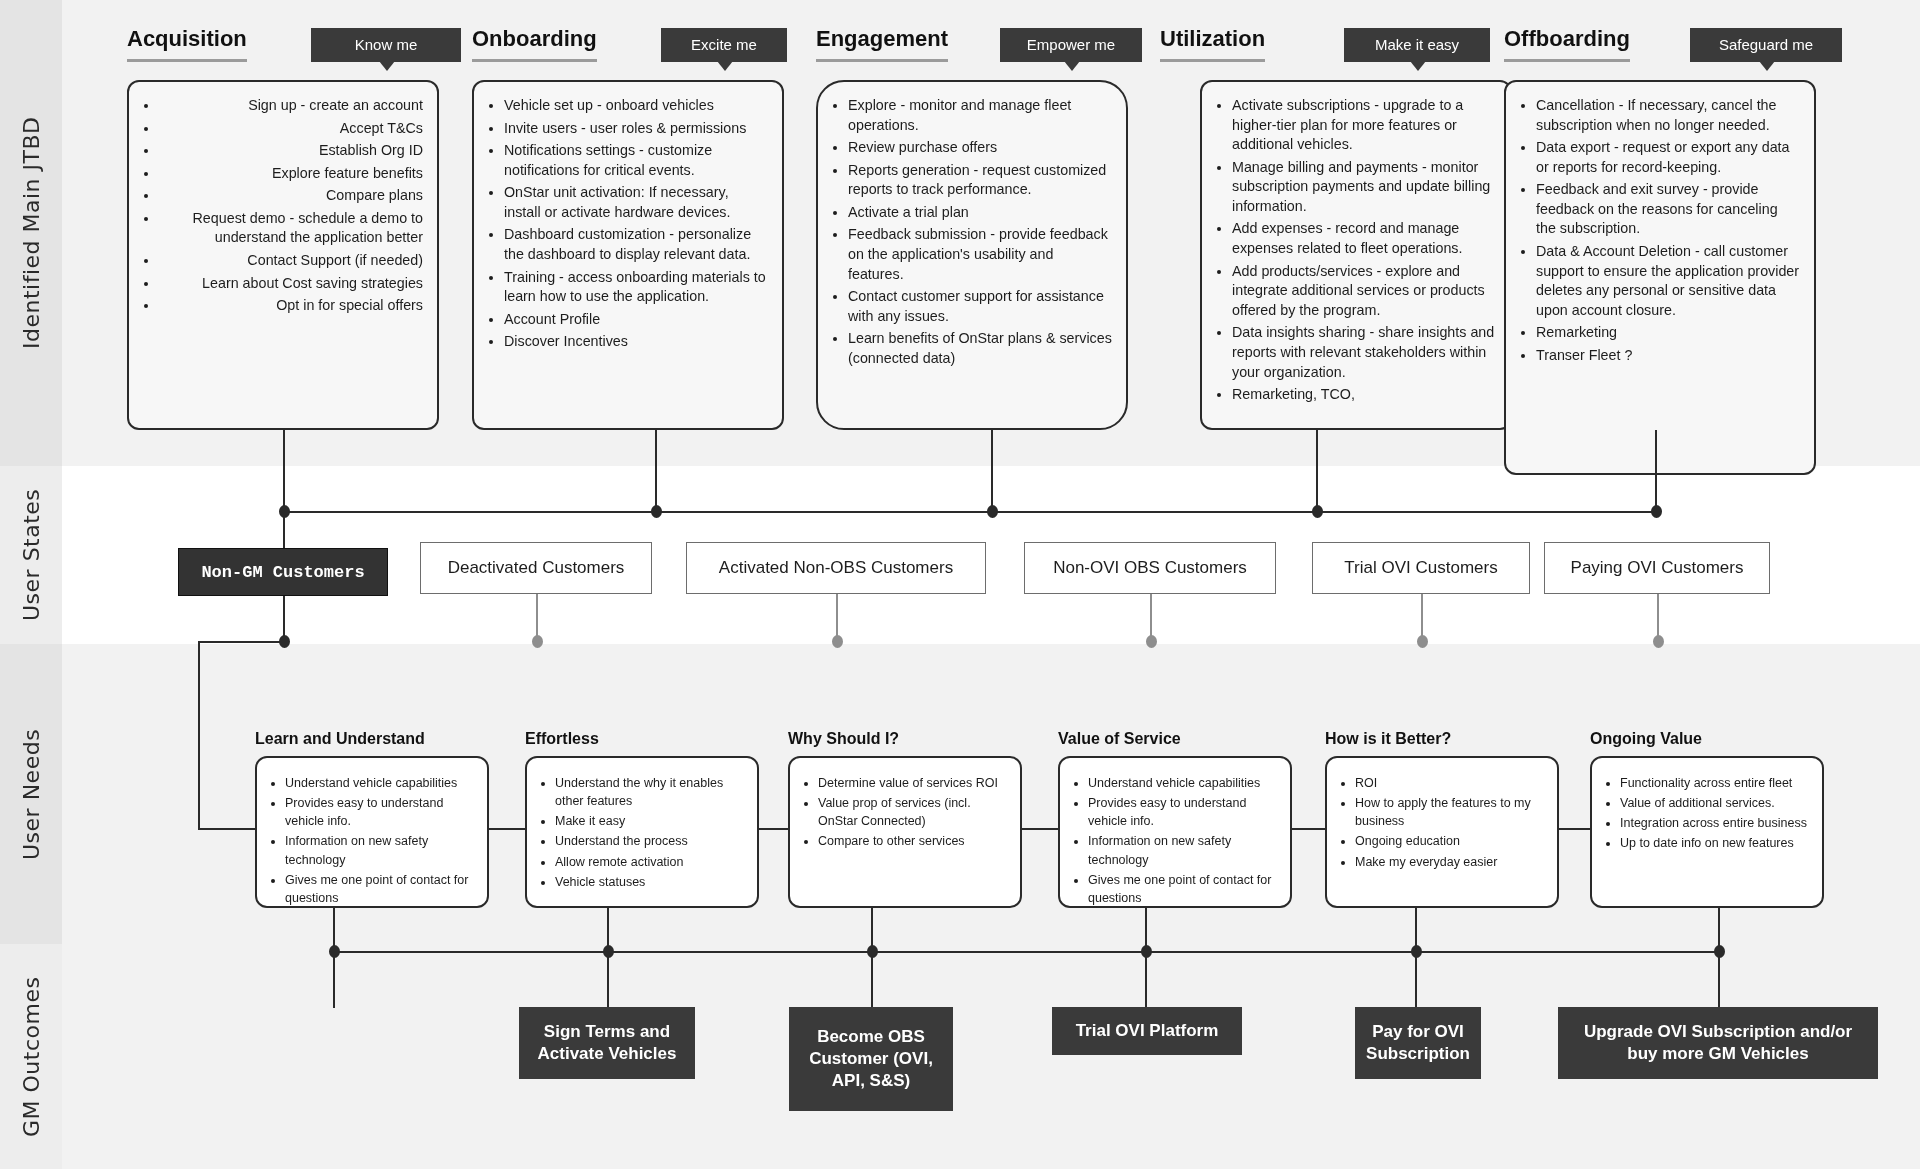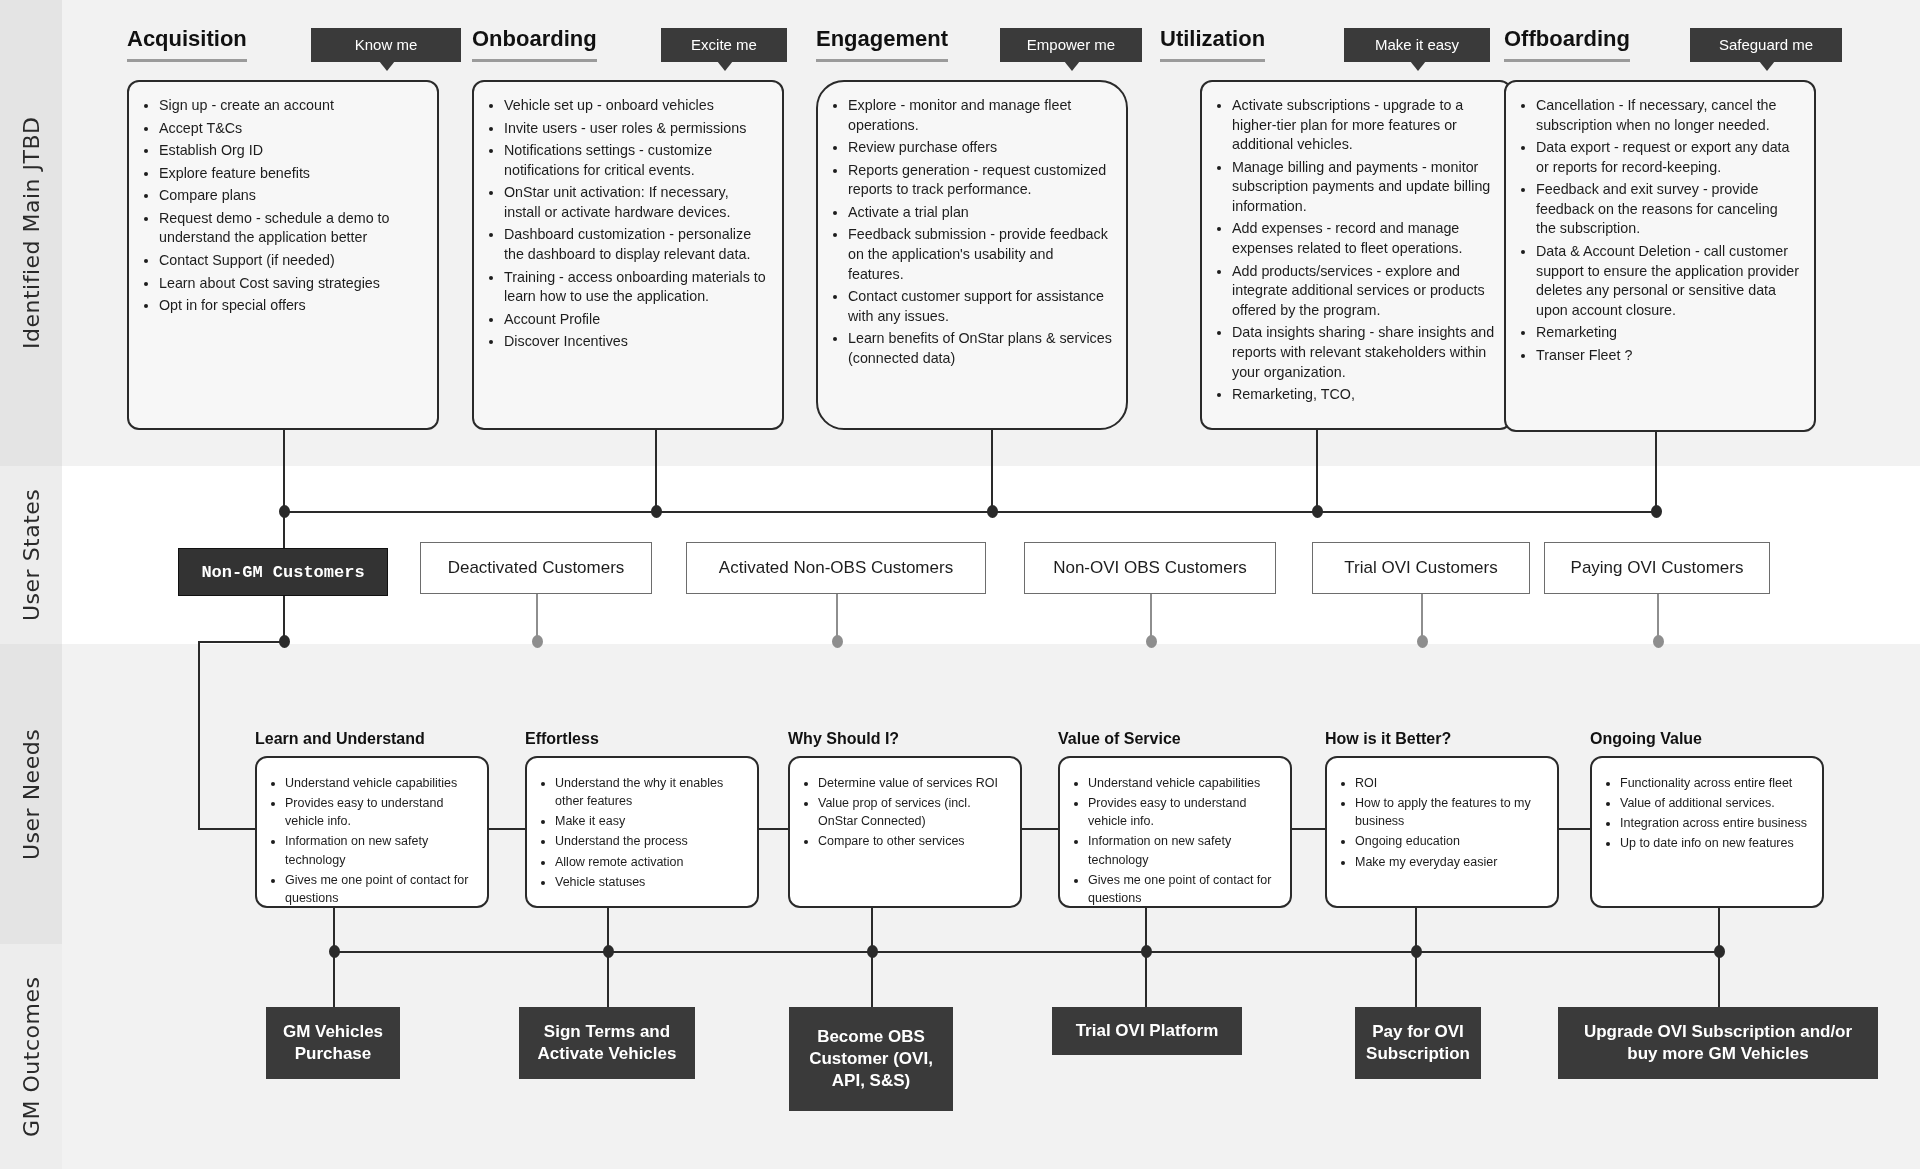--- a/index.html
+++ b/index.html
@@ -119,21 +119,21 @@
 
   <div class="stage-title" style="left:816px;top:26px;">Engagement</div>
   <div class="pill" style="left:1000px;top:28px;width:142px;">Empower me</div>
 
   <div class="stage-title" style="left:1160px;top:26px;">Utilization</div>
   <div class="pill" style="left:1344px;top:28px;width:146px;">Make it easy</div>
 
   <div class="stage-title" style="left:1504px;top:26px;">Offboarding</div>
   <div class="pill" style="left:1690px;top:28px;width:152px;">Safeguard me</div>
 
-  <div class="card" style="left:127px;top:80px;width:312px;height:350px;">
+  <div class="card" style="left:127px;top:80px;width:312px;height:350px;text-align:right;">
     <ul>
       <li>Sign up - create an account</li>
       <li>Accept T&amp;Cs</li>
       <li>Establish Org ID</li>
       <li>Explore feature benefits</li>
       <li>Compare plans</li>
       <li>Request demo - schedule a demo to understand the application better</li>
       <li>Contact Support (if needed)</li>
       <li>Learn about Cost saving strategies</li>
       <li>Opt in for special offers</li>
@@ -169,21 +169,21 @@
     <ul>
       <li>Activate subscriptions - upgrade to a higher-tier plan for more features or additional vehicles.</li>
       <li>Manage billing and payments - monitor subscription payments and update billing information.</li>
       <li>Add expenses - record and manage expenses related to fleet operations.</li>
       <li>Add products/services - explore and integrate additional services or products offered by the program.</li>
       <li>Data insights sharing - share insights and reports with relevant stakeholders within your organization.</li>
       <li>Remarketing, TCO,</li>
     </ul>
   </div>
 
-  <div class="card" style="left:1504px;top:80px;width:312px;height:352px;">
+  <div class="card" style="left:1504px;top:80px;width:312px;height:395px;">
     <ul>
       <li>Cancellation - If necessary, cancel the subscription when no longer needed.</li>
       <li>Data export - request or export any data or reports for record-keeping.</li>
       <li>Feedback and exit survey - provide feedback on the reasons for canceling the subscription.</li>
       <li>Data &amp; Account Deletion - call customer support to ensure the application provider deletes any personal or sensitive data upon account closure.</li>
       <li>Remarketing</li>
       <li>Transer Fleet ?</li>
     </ul>
   </div>
 
@@ -310,20 +310,19 @@
   <div class="dot" style="left:1415px;top:951px;"></div>
   <div class="dot" style="left:1718px;top:951px;"></div>
 
   <div class="vline" style="left:333px;top:951px;height:57px;"></div>
   <div class="vline" style="left:607px;top:951px;height:57px;"></div>
   <div class="vline" style="left:871px;top:951px;height:57px;"></div>
   <div class="vline" style="left:1145px;top:951px;height:57px;"></div>
   <div class="vline" style="left:1415px;top:951px;height:57px;"></div>
   <div class="vline" style="left:1718px;top:951px;height:57px;"></div>
 
-  <div class="out-box" style="left:266px;top:1007px;width:134px;height:72px;">GM Vehicles Purchase</div>
   <div class="out-box" style="left:519px;top:1007px;width:176px;height:72px;">Sign Terms and Activate Vehicles</div>
   <div class="out-box" style="left:789px;top:1007px;width:164px;height:104px;">Become OBS Customer (OVI, API, S&amp;S)</div>
   <div class="out-box" style="left:1355px;top:1007px;width:126px;height:72px;">Pay for OVI Subscription</div>
   <div class="out-box" style="left:1052px;top:1007px;width:190px;height:48px;">Trial OVI Platform</div>
   <div class="out-box" style="left:1558px;top:1007px;width:320px;height:72px;">Upgrade OVI Subscription and/or buy more GM Vehicles</div>
 
 </div>
 
 </body></html>

